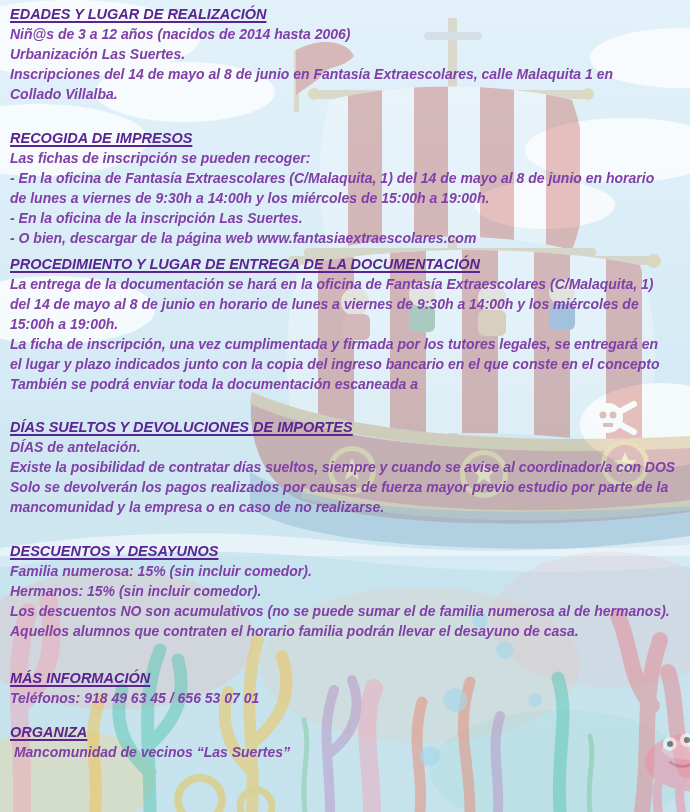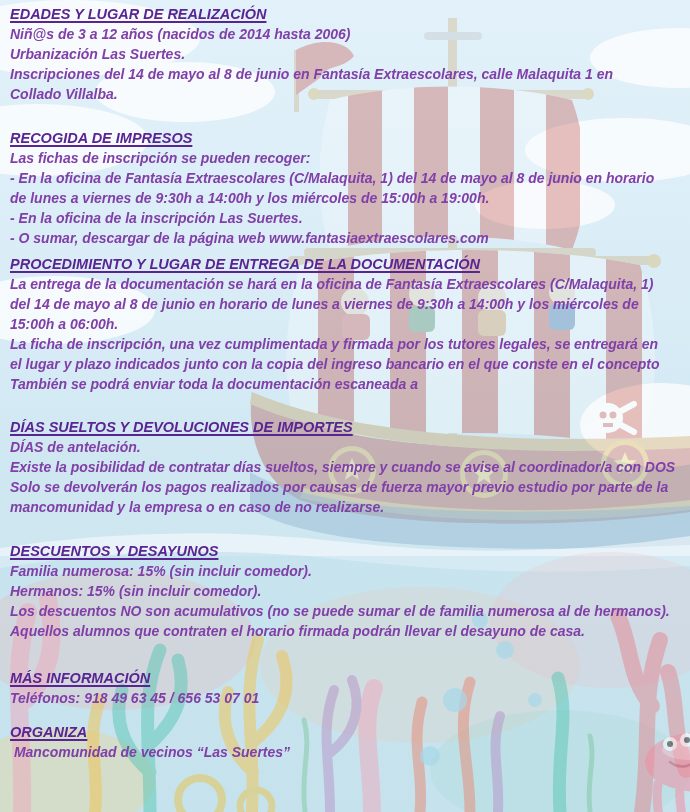--- a/index.html
+++ b/index.html
@@ -211,30 +211,30 @@
         </div>
     </section>
 
     <section class="sec" style="margin-bottom:6px">
       <div class="heading">RECOGIDA DE IMPRESOS</div>
       <div class="lines">
           <div class="line">Las fichas de inscripción se pueden recoger:</div>
           <div class="line">- En la oficina de Fantasía Extraescolares (C/Malaquita, 1) del 14 de mayo al 8 de junio en horario</div>
           <div class="line">de lunes a viernes de 9:30h a 14:00h y los miércoles de 15:00h a 19:00h.</div>
           <div class="line">- En la oficina de la inscripción Las Suertes.</div>
-          <div class="line">- O sumar, descargar de la página web www.fantasiaextraescolares.com</div>
+          <div class="line">- O bien, descargar de la página web www.fantasiaextraescolares.com</div>
         </div>
     </section>
 
     <section class="sec" style="margin-bottom:23px">
       <div class="heading">PROCEDIMIENTO Y LUGAR DE ENTREGA DE LA DOCUMENTACIÓN</div>
       <div class="lines">
           <div class="line">La entrega de la documentación se hará en la oficina de Fantasía Extraescolares (C/Malaquita, 1)</div>
           <div class="line">del 14 de mayo al 8 de junio en horario de lunes a viernes de 9:30h a 14:00h y los miércoles de</div>
-          <div class="line">15:00h a 06:00h.</div>
+          <div class="line">15:00h a 19:00h.</div>
           <div class="line">La ficha de inscripción, una vez cumplimentada y firmada por los tutores legales, se entregará en</div>
           <div class="line">el lugar y plazo indicados junto con la copia del ingreso bancario en el que conste en el concepto</div>
           <div class="line">También se podrá enviar toda la documentación escaneada a</div>
         </div>
     </section>
 
     <section class="sec" style="margin-bottom:24px">
       <div class="heading">DÍAS SUELTOS Y DEVOLUCIONES DE IMPORTES</div>
       <div class="lines">
           <div class="line">DÍAS de antelación.</div>
@@ -243,21 +243,21 @@
           <div class="line">mancomunidad y la empresa o en caso de no realizarse.</div>
         </div>
     </section>
 
     <section class="sec" style="margin-bottom:27px">
       <div class="heading">DESCUENTOS Y DESAYUNOS</div>
       <div class="lines">
           <div class="line">Familia numerosa: 15% (sin incluir comedor).</div>
           <div class="line">Hermanos: 15% (sin incluir comedor).</div>
           <div class="line">Los descuentos NO son acumulativos (no se puede sumar el de familia numerosa al de hermanos).</div>
-          <div class="line">Aquellos alumnos que contraten el horario firmada podrán llevar el desayuno de casa.</div>
+          <div class="line">Aquellos alumnos que contraten el horario familia podrán llevar el desayuno de casa.</div>
         </div>
     </section>
 
     <section class="sec" style="margin-bottom:14px">
       <div class="heading">MÁS INFORMACIÓN</div>
       <div class="lines">
           <div class="line">Teléfonos: 918 49 63 45 / 656 53 07 01</div>
         </div>
     </section>
 

